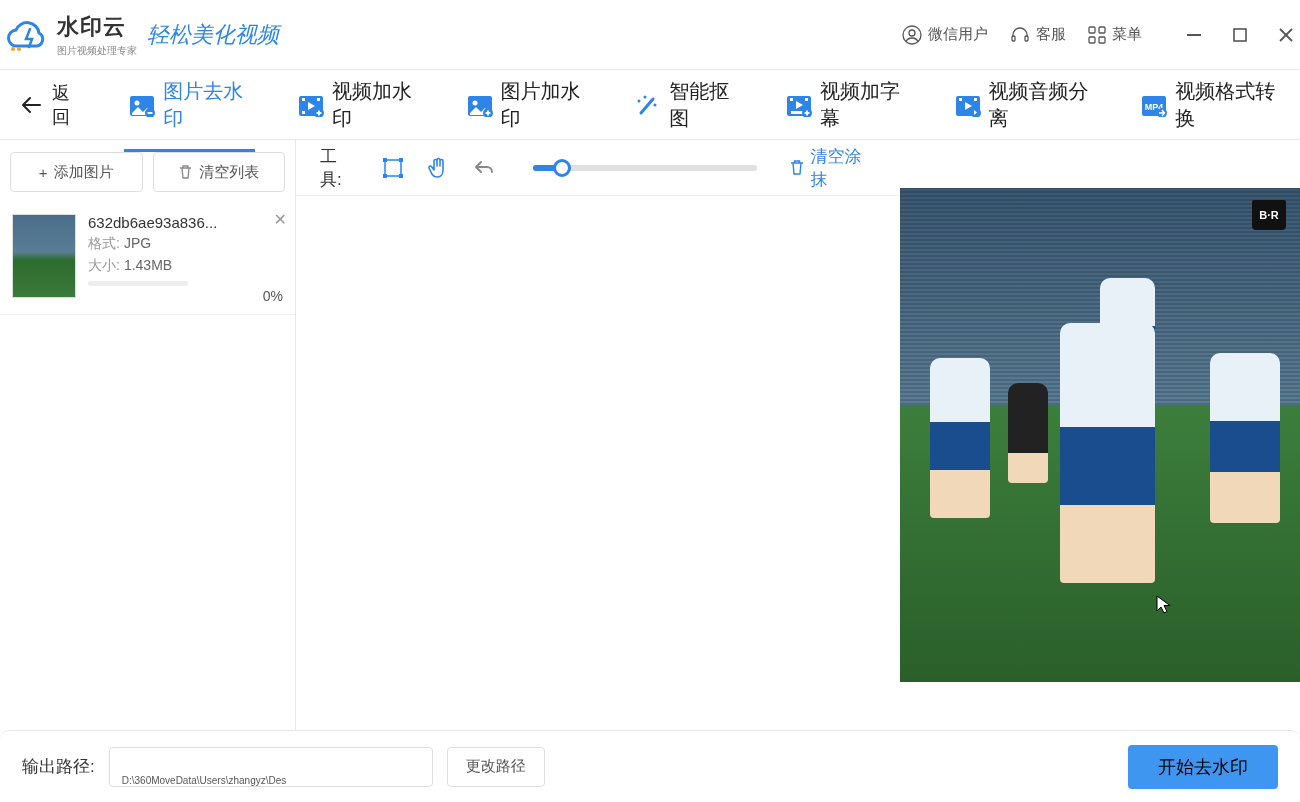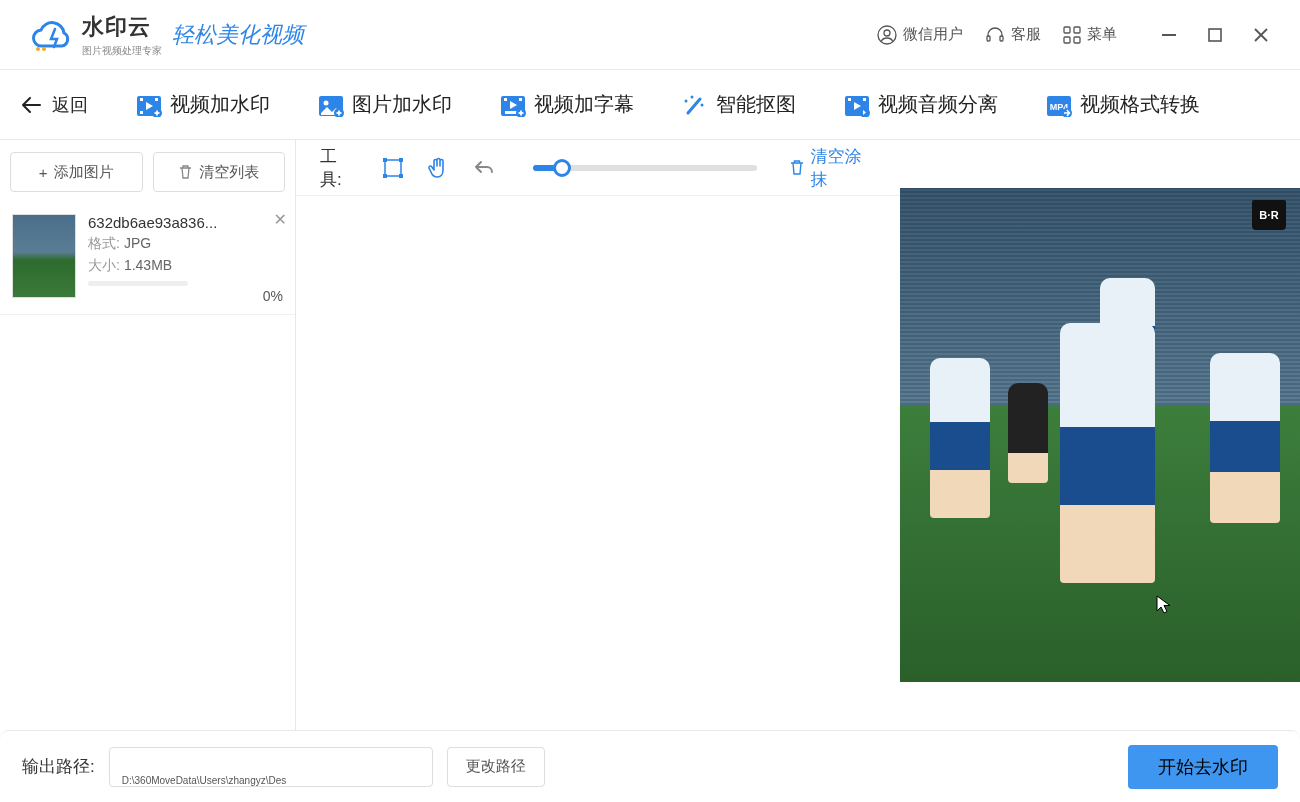--- a/index.html
+++ b/index.html
@@ -1,19 +1,19 @@
 <!DOCTYPE html>
 <html><head>
   <meta charset="utf-8">
   <style>
     * { margin: 0; padding: 0; box-sizing: border-box; }
     body { font-family: "Microsoft YaHei", Arial, sans-serif; font-size: 14px; color: #333; background: #fff; width: 1300px; height: 802px; overflow: hidden; display: flex; flex-direction: column; }
     
     
-    .titlebar { height: 70px; display: flex; align-items: center; padding: 0 29px; border-bottom: 1px solid #e8e8e8; }
+    .titlebar { height: 70px; display: flex; align-items: center; padding: 0 4px; border-bottom: 1px solid #e8e8e8; }
     .logo-area { display: flex; align-items: center; flex: 1; }
     .logo-cloud { width: 45px; height: 40px; position: relative; margin-right: 8px; }
     .logo-text-cn { font-size: 22px; font-weight: bold; color: #333; letter-spacing: 1px; }
     .logo-sub { font-size: 10px; color: #888; margin-top: 2px; }
     .logo-slogan { font-size: 22px; color: #2d85e8; font-style: italic; margin-left: 10px; font-family: "STKaiti", "KaiTi", cursive; }
     .title-actions { display: flex; align-items: center; gap: 22px; }
     .title-action { display: flex; align-items: center; gap: 6px; color: #555; cursor: pointer; font-size: 15px; }
     .window-controls { display: flex; align-items: center; gap: 26px; margin-left: 20px; }
     .win-ctrl { width: 20px; height: 20px; display: flex; align-items: center; justify-content: center; cursor: pointer; color: #666; }
     
@@ -148,20 +148,32 @@
 
 <div class="tabsbar">
   <div class="back-btn">
     <span>
         <svg width="22" height="18" viewBox="0 0 22 18">
           <path d="M10 2L3 9l7 7M3 9h17" fill="none" stroke="#222" stroke-width="2" stroke-linecap="round" stroke-linejoin="round"></path>
         </svg>
       </span>
     <span>返回</span>
   </div>
+  <div class="tab-item active">
+    <span class="tab-icon">
+        <svg width="26" height="22" viewBox="0 0 26 22">
+          <rect x="1" y="1" width="24" height="20" rx="2" fill="#2d85e8"></rect>
+          <circle cx="8" cy="8" r="2.5" fill="#fff"></circle>
+          <path d="M3 18l6-6 5 5 4-4 5 5v2H3z" fill="#fff"></path>
+          <circle cx="21" cy="18" r="5" fill="#2d85e8"></circle>
+          <line x1="18.5" y1="18" x2="23.5" y2="18" stroke="#fff" stroke-width="1.8"></line>
+        </svg>
+      </span>
+    <span>图片去水印</span>
+  </div>
   <div class="tab-item">
     <span class="tab-icon">
         <svg width="26" height="22" viewBox="0 0 26 22">
           <rect x="1" y="1" width="24" height="20" rx="2" fill="#2d85e8"></rect>
           <path d="M4 3h3v3H4zM4 16h3v3H4zM19 3h3v3h-3zM19 16h3v3h-3z" fill="#fff"></path>
           <path d="M10 7l7 4-7 4z" fill="#fff"></path>
           <circle cx="21" cy="18" r="5" fill="#2d85e8"></circle>
           <line x1="21" y1="15.5" x2="21" y2="20.5" stroke="#fff" stroke-width="1.8"></line>
           <line x1="18.5" y1="18" x2="23.5" y2="18" stroke="#fff" stroke-width="1.8"></line>
         </svg>
@@ -173,45 +185,45 @@
         <svg width="26" height="22" viewBox="0 0 26 22">
           <rect x="1" y="1" width="24" height="20" rx="2" fill="#2d85e8"></rect>
           <circle cx="8" cy="8" r="2.5" fill="#fff"></circle>
           <path d="M3 18l6-6 5 5 4-4 5 5v2H3z" fill="#fff"></path>
           <circle cx="21" cy="18" r="5" fill="#2d85e8"></circle>
           <line x1="21" y1="15.5" x2="21" y2="20.5" stroke="#fff" stroke-width="1.8"></line>
           <line x1="18.5" y1="18" x2="23.5" y2="18" stroke="#fff" stroke-width="1.8"></line>
         </svg>
       </span>
     <span>图片加水印</span>
-  </div>
-  <div class="tab-item">
-    <span class="tab-icon">
-        <svg width="26" height="22" viewBox="0 0 26 22">
-          <rect x="1" y="1" width="24" height="20" rx="2" fill="#2d85e8"></rect>
-          <path d="M4 3h3v3H4zM19 3h3v3h-3z" fill="#fff"></path>
-          <path d="M10 6l7 4-7 4z" fill="#fff"></path>
-          <rect x="5" y="16" width="16" height="3" fill="#fff"></rect>
-          <circle cx="21" cy="18" r="5" fill="#2d85e8"></circle>
-          <line x1="21" y1="15.5" x2="21" y2="20.5" stroke="#fff" stroke-width="1.8"></line>
-          <line x1="18.5" y1="18" x2="23.5" y2="18" stroke="#fff" stroke-width="1.8"></line>
-        </svg>
-      </span>
-    <span>视频加字幕</span>
   </div>
   <div class="tab-item">
     <span class="tab-icon">
         <svg width="24" height="22" viewBox="0 0 24 22">
           <path d="M6 18L18 4" stroke="#2d85e8" stroke-width="3" stroke-linecap="round"></path>
           <circle cx="4" cy="6" r="1.5" fill="#2d85e8"></circle>
           <circle cx="10" cy="2" r="1.5" fill="#2d85e8"></circle>
           <circle cx="20" cy="10" r="1.5" fill="#2d85e8"></circle>
         </svg>
       </span>
     <span>智能抠图</span>
+  </div>
+  <div class="tab-item">
+    <span class="tab-icon">
+        <svg width="26" height="22" viewBox="0 0 26 22">
+          <rect x="1" y="1" width="24" height="20" rx="2" fill="#2d85e8"></rect>
+          <path d="M4 3h3v3H4zM19 3h3v3h-3z" fill="#fff"></path>
+          <path d="M10 6l7 4-7 4z" fill="#fff"></path>
+          <rect x="5" y="16" width="16" height="3" fill="#fff"></rect>
+          <circle cx="21" cy="18" r="5" fill="#2d85e8"></circle>
+          <line x1="21" y1="15.5" x2="21" y2="20.5" stroke="#fff" stroke-width="1.8"></line>
+          <line x1="18.5" y1="18" x2="23.5" y2="18" stroke="#fff" stroke-width="1.8"></line>
+        </svg>
+      </span>
+    <span>视频加字幕</span>
   </div>
   <div class="tab-item">
     <span class="tab-icon">
         <svg width="26" height="22" viewBox="0 0 26 22">
           <rect x="1" y="1" width="24" height="20" rx="2" fill="#2d85e8"></rect>
           <path d="M4 3h3v3H4zM19 3h3v3h-3z" fill="#fff"></path>
           <path d="M10 7l7 4-7 4z" fill="#fff"></path>
           <circle cx="21" cy="18" r="5" fill="#2d85e8"></circle>
           <path d="M19 15v5l3-2.5z" fill="#fff"></path>
         </svg>

